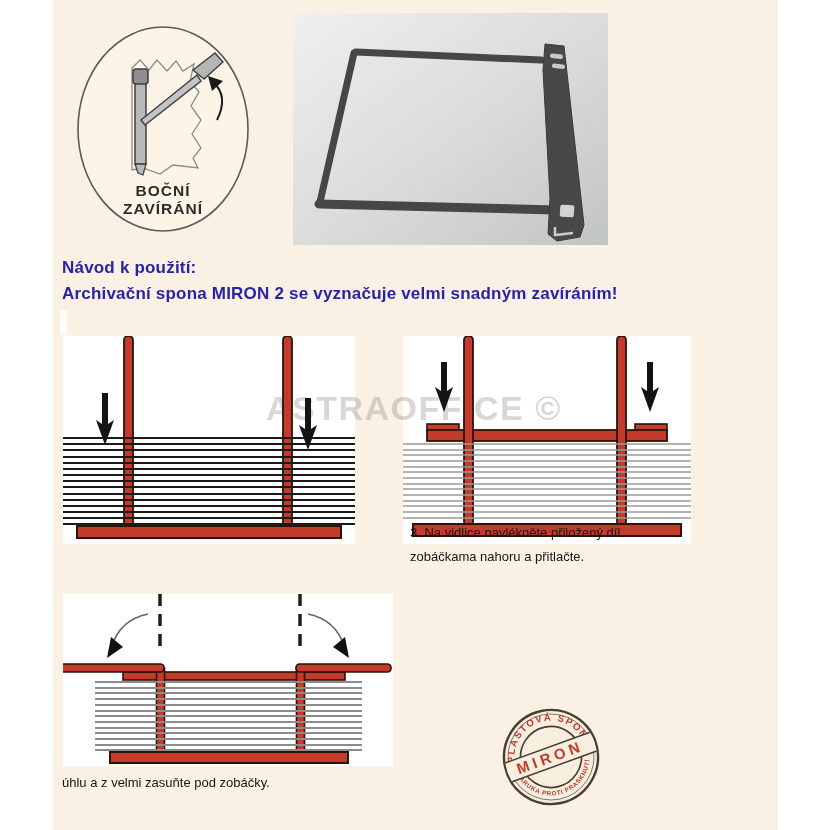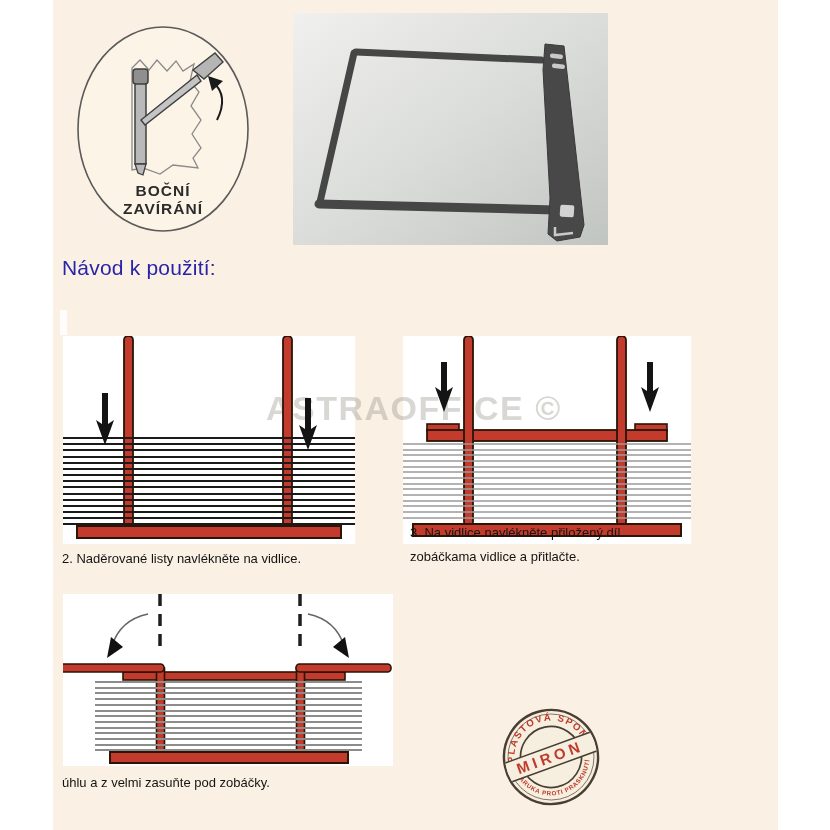--- a/index.html
+++ b/index.html
@@ -1,22 +1,22 @@
 <!DOCTYPE html>
 <html><head>
 <meta charset="utf-8">
 <style>
   html,body{margin:0;padding:0;background:#ffffff;}
   .canvas{position:relative;width:830px;height:830px;background:#ffffff;overflow:hidden;
           font-family:"Liberation Sans",sans-serif;padding-left:18px;}
   .content-col{position:absolute;left:53px;top:0;width:725px;height:830px;background:#FAF1E4;}
   .badge{position:absolute;left:75px;top:24px;width:176px;height:210px;}
   .photo{position:absolute;left:293px;top:13px;width:315px;height:232px;}
-  .heading{position:absolute;left:62px;top:255px;color:#2823A8;font-weight:normal;
-           font-size:21px;line-height:26px;letter-spacing:0.2px;white-space:nowrap;}
+  .heading{position:absolute;left:62px;top:255px;color:#2823A8;font-weight:bold;
+           font-size:17px;line-height:26px;letter-spacing:0.2px;white-space:nowrap;}
   .cursor-bar{position:absolute;left:60px;top:310px;width:7px;height:25px;background:#FEFDFB;}
   .watermark{position:absolute;left:266px;top:389px;z-index:2;font-size:34px;font-weight:bold;
              letter-spacing:1.5px;color:rgba(128,122,114,0.30);white-space:nowrap;}
   .panel{position:absolute;background:#ffffff;}
   .panel svg{position:relative;z-index:3;display:block;}
   .panel2{left:63px;top:336px;width:292px;height:208px;}
   .panel3{left:403px;top:336px;width:288px;height:208px;}
   .panel4{left:63px;top:594px;width:330px;height:172px;}
   .caption{position:absolute;color:#141414;font-size:13px;z-index:4;}
   .cap2{left:62px;top:547px;line-height:24px;}
@@ -63,20 +63,21 @@
       <path d="M252,31 L271,33 L291,212 L287,224 L264,228 L255,221 L257,185 L250,57 Z" fill="#484848" stroke="#3a3a3a" stroke-width="1"></path>
       <rect x="257" y="41" width="13" height="4.5" rx="2" fill="#c9c9c9" transform="rotate(6 263 43)"></rect>
       <rect x="259" y="51" width="13" height="4.5" rx="2" fill="#c9c9c9" transform="rotate(6 265 53)"></rect>
       <rect x="267" y="192" width="14" height="12" rx="2" fill="#d2d2d2" transform="rotate(4 274 198)"></rect>
       <path d="M262,214 L262,222 L280,220" stroke="#c9c9c9" stroke-width="2.5" fill="none"></path>
     </svg>
   </div>
 
   <div class="heading">
     <div>Návod k použití:</div>
+    <div>Archivační spona MIRON 2 se vyznačuje velmi snadným zavíráním!</div>
   </div>
   <div class="cursor-bar"></div>
 
   <div class="watermark">ASTRAOFFICE ©</div>
 
   <div class="panel panel2">
     <svg width="292" height="208" viewBox="0 0 292 208">
       <rect x="61" y="0" width="9" height="192" rx="4" fill="#C23B2C" stroke="#2A1507" stroke-width="1.8"></rect>
       <rect x="220" y="0" width="9" height="192" rx="4" fill="#C23B2C" stroke="#2A1507" stroke-width="1.8"></rect>
       <path d="M0 102H292M0 108H292M0 114H292M0 121H292M0 127H292M0 133H292M0 139H292M0 145H292M0 151H292M0 158H292M0 164H292M0 170H292M0 176H292M0 182H292M0 188H292" stroke="#1a1a1a" stroke-width="2.2"></path>
@@ -110,26 +111,23 @@
       <rect x="60" y="78" width="222" height="8" fill="#C23B2C" stroke="#2A1507" stroke-width="1.6"></rect>
       <rect x="93.5" y="74" width="8" height="88" fill="#C23B2C" stroke="#2A1507" stroke-width="1.6"></rect>
       <rect x="233.5" y="74" width="8" height="88" fill="#C23B2C" stroke="#2A1507" stroke-width="1.6"></rect>
       <rect x="-4" y="70" width="105" height="8" rx="3.5" fill="#C23B2C" stroke="#2A1507" stroke-width="1.6"></rect>
       <rect x="233" y="70" width="95" height="8" rx="3.5" fill="#C23B2C" stroke="#2A1507" stroke-width="1.6"></rect>
       <path d="M32 88H299M32 94H299M32 99H299M32 105H299M32 111H299M32 117H299M32 122H299M32 128H299M32 134H299M32 139H299M32 145H299M32 151H299M32 156H299" stroke="#8c8c8c" stroke-width="1.8"></path>
       <rect x="47" y="158" width="238" height="11" fill="#C23B2C" stroke="#2A1507" stroke-width="2"></rect>
     </svg>
   </div>
 
-  <div class="caption cap2">
-    <div>2. Naděrované listy navlékněte na vidlice.</div>
-  </div>
   <div class="caption cap3">
     <div>3. Na vidlice navlékněte přiložený díl</div>
-    <div>zobáčkama vidlice a přitlačte.</div>
+    <div>zobáčkama nahoru a přitlačte.</div>
   </div>
   <div class="caption cap4">
     <div>úhlu a z velmi zasuňte pod zobáčky.</div>
   </div>
 
   <div class="stamp">
     <svg width="100" height="100" viewBox="0 0 100 100">
       <defs>
         <path id="arcTop" d="M-36.5,0 A36.5,36.5 0 0 1 36.5,0"></path>
         <path id="arcBot" d="M-38.5,0 A38.5,38.5 0 0 0 38.5,0"></path>

